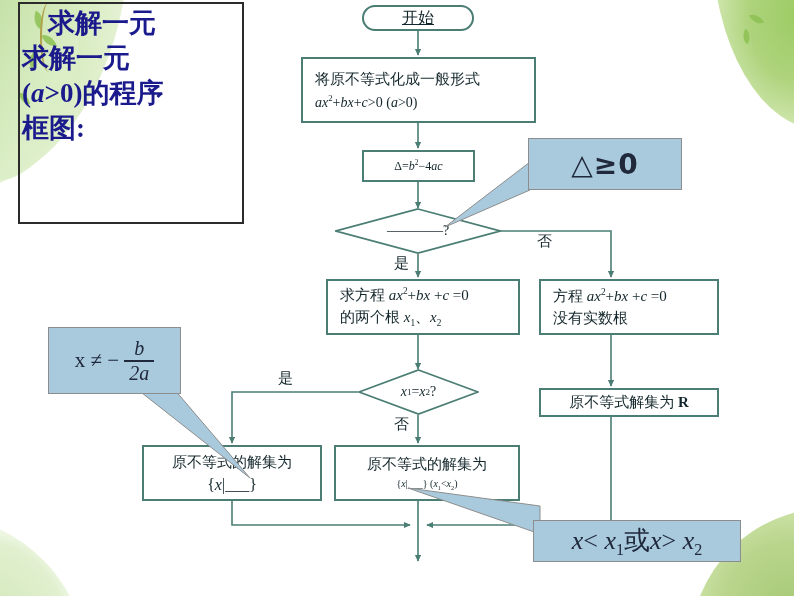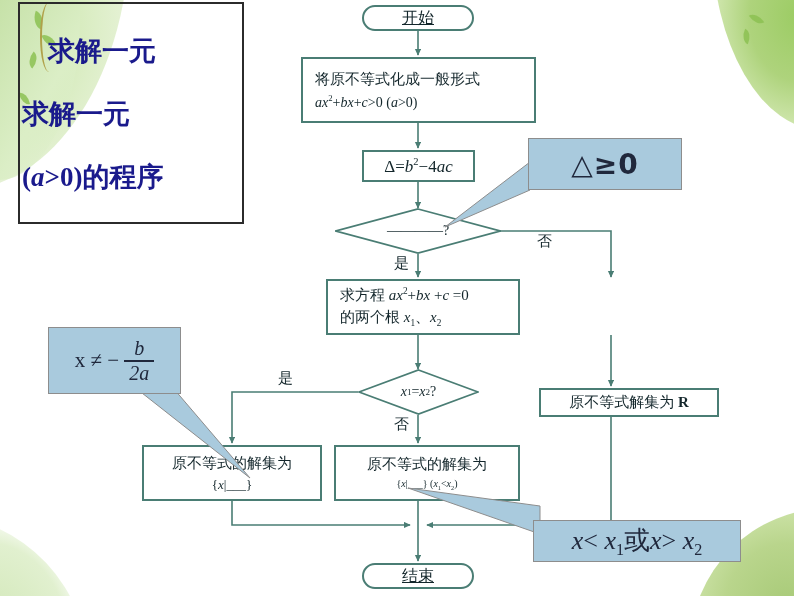--- a/index.html
+++ b/index.html
@@ -37,21 +37,21 @@
     position:absolute;left:18px;top:2px;width:226px;height:222px;
     border:2px solid #2b2b2b;background:rgba(255,255,255,0.0);
     box-sizing:border-box;
   }
   #title-text{
     position:absolute;left:22px;top:6px;width:222px;
     color:#1a1a8c;font-weight:bold;font-size:27px;line-height:35px;
     font-family:"Liberation Serif","DejaVu Serif",serif;
     letter-spacing:0px;
   }
-  #title-text .ln{display:block;white-space:nowrap;margin-top:28px;}
+  #title-text .ln{display:block;white-space:nowrap;}
   #title-text .ind{padding-left:26px;}
   #title-text i{font-style:italic;}
   #title-text sup{font-size:.6em;vertical-align:super;}
 
   
   .node{
     position:absolute;box-sizing:border-box;
     border:2px solid #4a7d74;background:#ffffff;
     color:#13262b;text-align:center;
     font-family:"Liberation Serif","DejaVu Serif",serif;
@@ -126,20 +126,21 @@
   <div class="leaf" style="left:20px;top:92px;width:9px;height:13px;transform:rotate(-10deg);"></div>
   <div class="stem" style="left:40px;top:2px;width:16px;height:70px;"></div>
   <div class="leaf" style="left:752px;top:12px;width:9px;height:14px;transform:rotate(-35deg);"></div>
   <div class="leaf" style="left:742px;top:30px;width:9px;height:13px;transform:rotate(25deg);"></div>
 
   <div id="title-box"></div>
   <div id="title-text">
     <span class="ln ind">求解一元</span>
     <span class="ln">求解一元</span>
     <span class="ln">(<i>a</i>&gt;0)的程序</span>
+    <span class="ln">框图:</span>
   </div>
 
   <svg id="wires" viewBox="0 0 794 596" xmlns="http://www.w3.org/2000/svg">
     <defs>
       <marker id="ah" markerWidth="9" markerHeight="9" refX="6.2" refY="3.2" orient="auto" markerUnits="userSpaceOnUse">
         <path d="M0,0 L7,3.2 L0,6.4 z" fill="#4a7d74"></path>
       </marker>
     </defs>
     <g stroke="#4a7d74" stroke-width="1.6" fill="none">
 
@@ -174,60 +175,61 @@
   <div class="node terminal" style="left:362px;top:5px;width:112px;height:26px;">
     <span class="t">开始</span>
   </div>
 
   <div class="node process lft" style="left:301px;top:57px;width:235px;height:66px;">
     <span class="t">将原不等式化成一般形式</span>
     <span class="t" style="font-size:14px;margin-top:4px;"><i>ax</i><sup>2</sup>+<i>bx</i>+<i>c</i>&gt;0 (<i>a</i>&gt;0)</span>
   </div>
 
   <div class="node process" style="left:362px;top:150px;width:113px;height:32px;">
-    <span class="t" style="font-size:17px;">Δ=<i>b</i><sup>2</sup>−4<i>ac</i></span>
+    <span class="t" style="font-size:12px;">Δ=<i>b</i><sup>2</sup>−4<i>ac</i></span>
   </div>
 
   <div class="diamond-wrap" style="left:335px;top:208px;width:166px;height:46px;">
     <svg width="166" height="46" viewBox="0 0 166 46" xmlns="http://www.w3.org/2000/svg">
       <polygon points="83,1 165,23 83,45 1,23" fill="#ffffff" stroke="#4a7d74" stroke-width="1.8"></polygon>
     </svg>
     <div class="diamond-label">————?</div>
   </div>
 
   <div class="node process lft" style="left:326px;top:279px;width:194px;height:56px;">
     <span class="t">求方程 <i>ax</i><sup>2</sup>+<i>bx</i> +<i>c</i> =0</span>
     <span class="t" style="margin-top:3px;">的两个根 <i>x</i><sub>1</sub>、<i>x</i><sub>2</sub></span>
   </div>
 
+  <div class="node process lft" style="left:539px;top:279px;width:180px;height:56px;">
+    <span class="t">方程 <i>ax</i><sup>2</sup>+<i>bx</i> +<i>c</i> =0</span>
+    <span class="t" style="margin-top:3px;">没有实数根</span>
+  </div>
 
   <div class="node process" style="left:539px;top:388px;width:180px;height:29px;">
     <span class="t">原不等式解集为 <b>R</b></span>
   </div>
 
   <div class="diamond-wrap" style="left:358px;top:369px;width:121px;height:46px;">
     <svg width="121" height="46" viewBox="0 0 121 46" xmlns="http://www.w3.org/2000/svg">
       <polygon points="60.5,1 120,23 60.5,45 1,23" fill="#ffffff" stroke="#4a7d74" stroke-width="1.8"></polygon>
     </svg>
     <div class="diamond-label"><i>x</i><sub>1</sub>=<i>x</i><sub>2</sub>?</div>
   </div>
 
   <div class="node process" style="left:142px;top:445px;width:180px;height:56px;">
     <span class="t">原不等式的解集为</span>
-    <span class="t" style="font-size:13px;margin-top:4px;">{<i>x</i>|___}</span>
+    <span class="t" style="font-size:16px;margin-top:4px;">{<i>x</i>|___}</span>
   </div>
 
   <div class="node process" style="left:334px;top:445px;width:186px;height:56px;">
     <span class="t">原不等式的解集为</span>
     <span class="t" style="font-size:10px;margin-top:4px;">{<i>x</i>|___} (<i>x</i><sub>1</sub>&lt;<i>x</i><sub>2</sub>)</span>
   </div>
 
-  <div class="node terminal" style="left:362px;top:563px;width:112px;height:26px;">
-    <span class="t">结束</span>
-  </div>
 
   <span class="branch-label" style="left:394px;top:254px;">是</span>
   <span class="branch-label" style="left:537px;top:232px;">否</span>
   <span class="branch-label" style="left:278px;top:369px;">是</span>
   <span class="branch-label" style="left:394px;top:415px;">否</span>
 
   <svg class="tail" style="left:440px;top:152px;width:100px;height:80px;" viewBox="0 0 100 80" xmlns="http://www.w3.org/2000/svg">
     <polygon points="90,10 90,38 5,75" fill="#a9cadd" stroke="#8d8d8d" stroke-width="1"></polygon>
   </svg>
 

